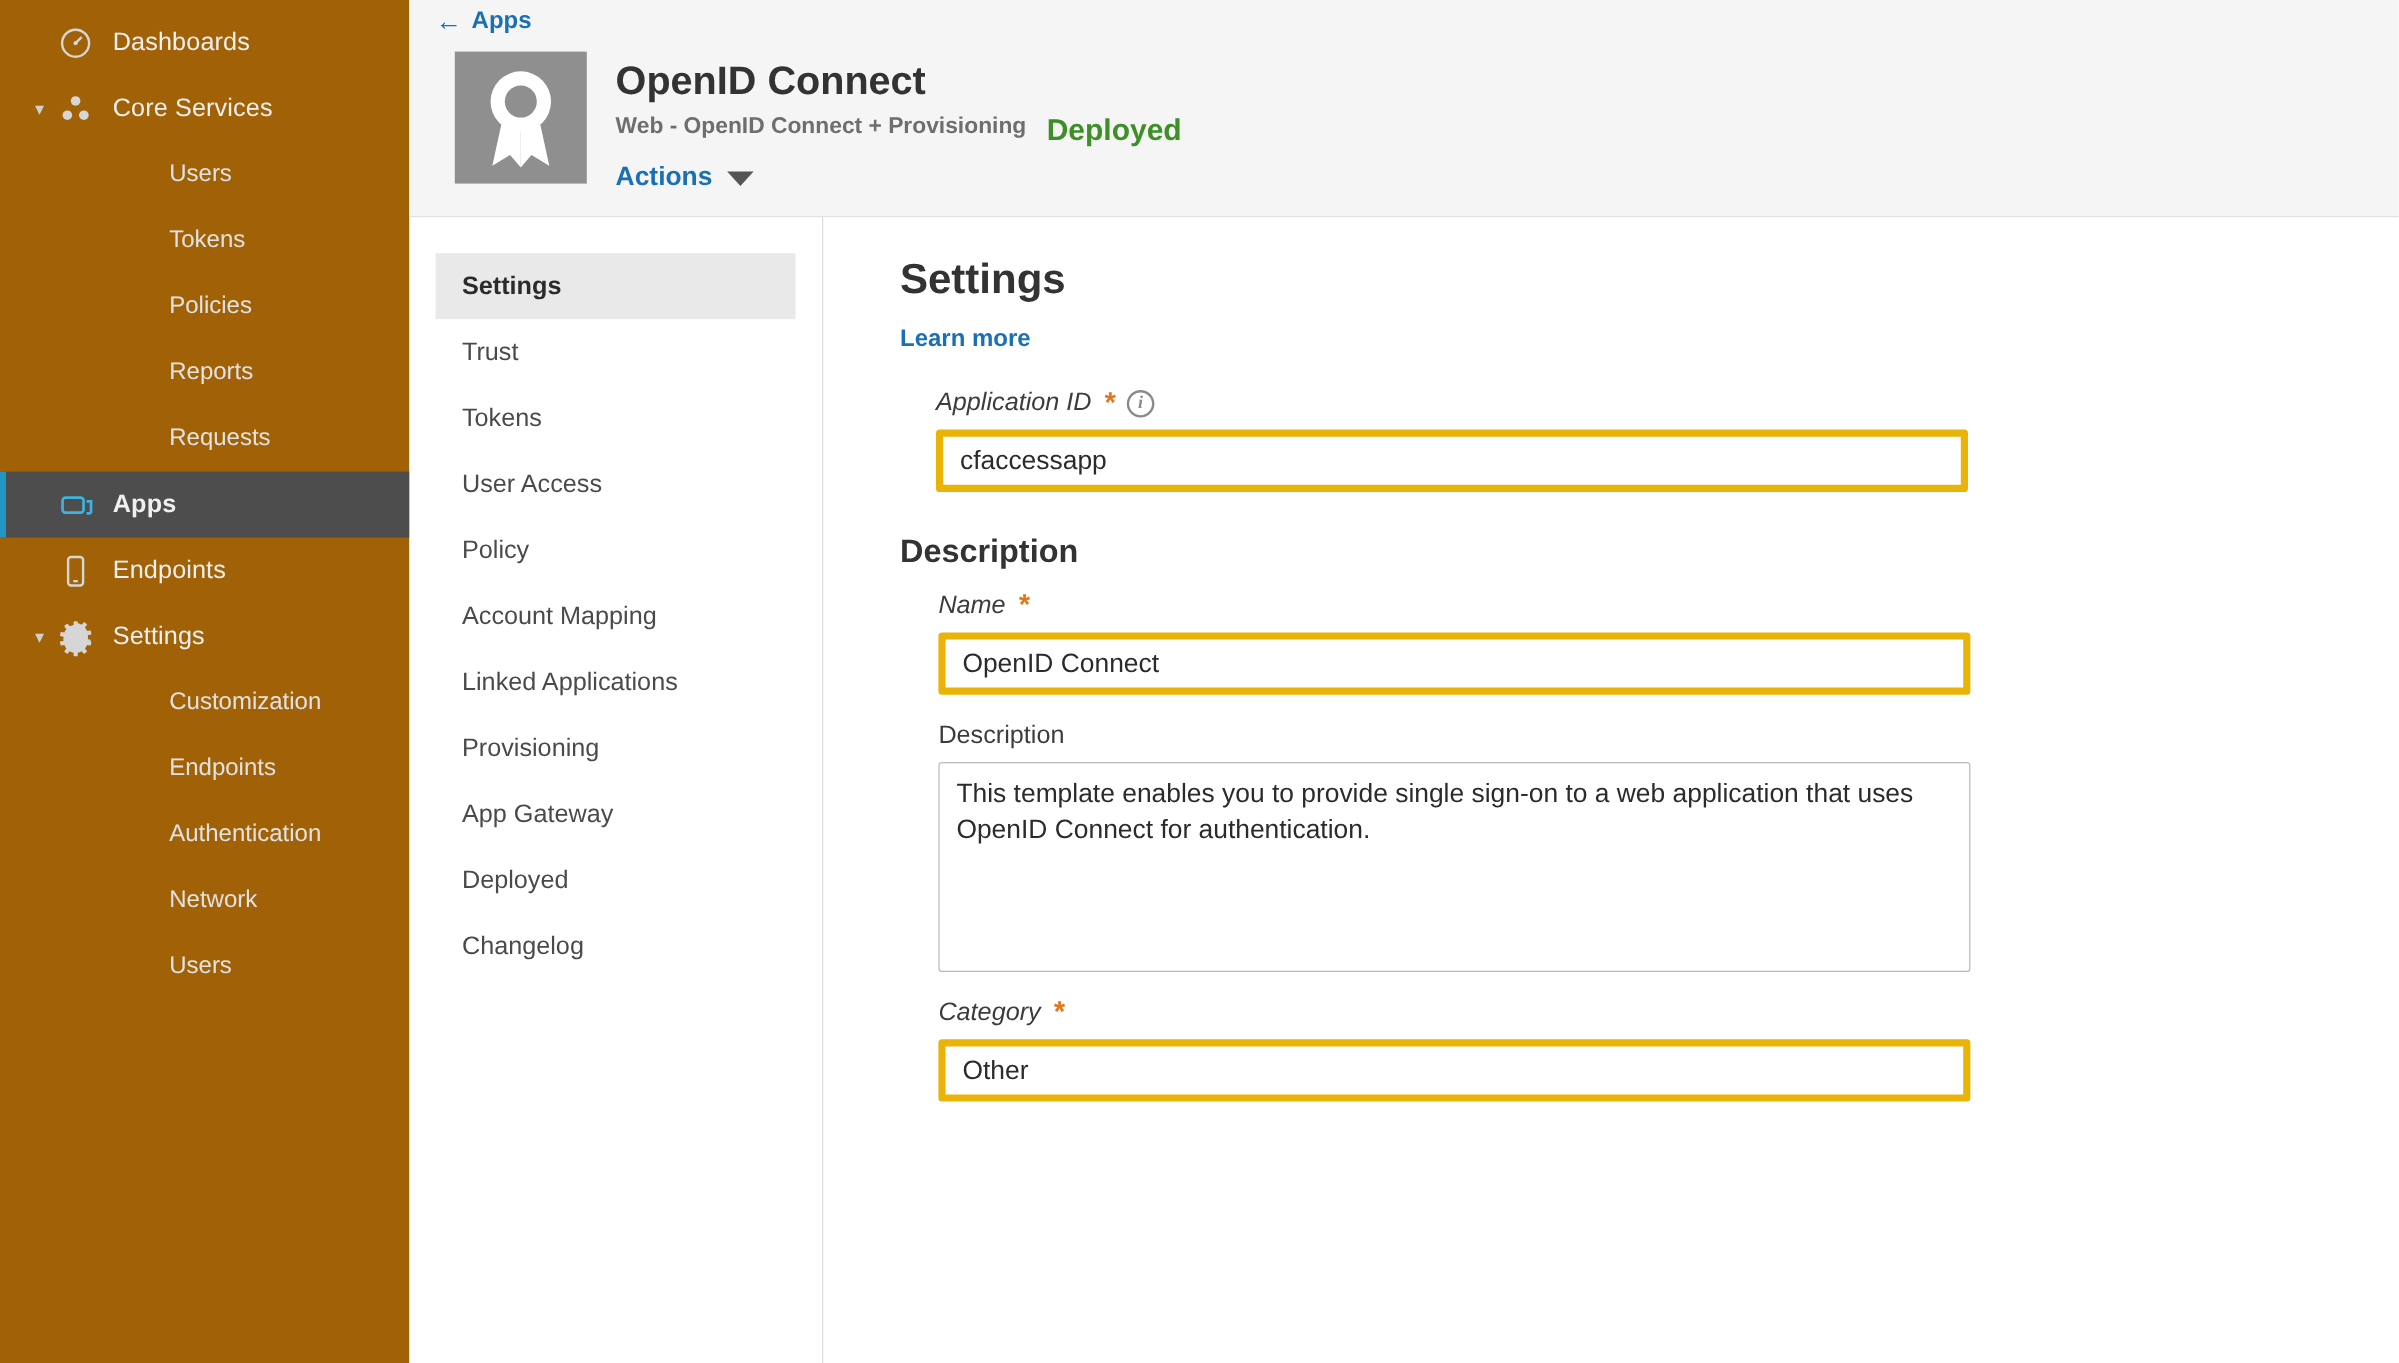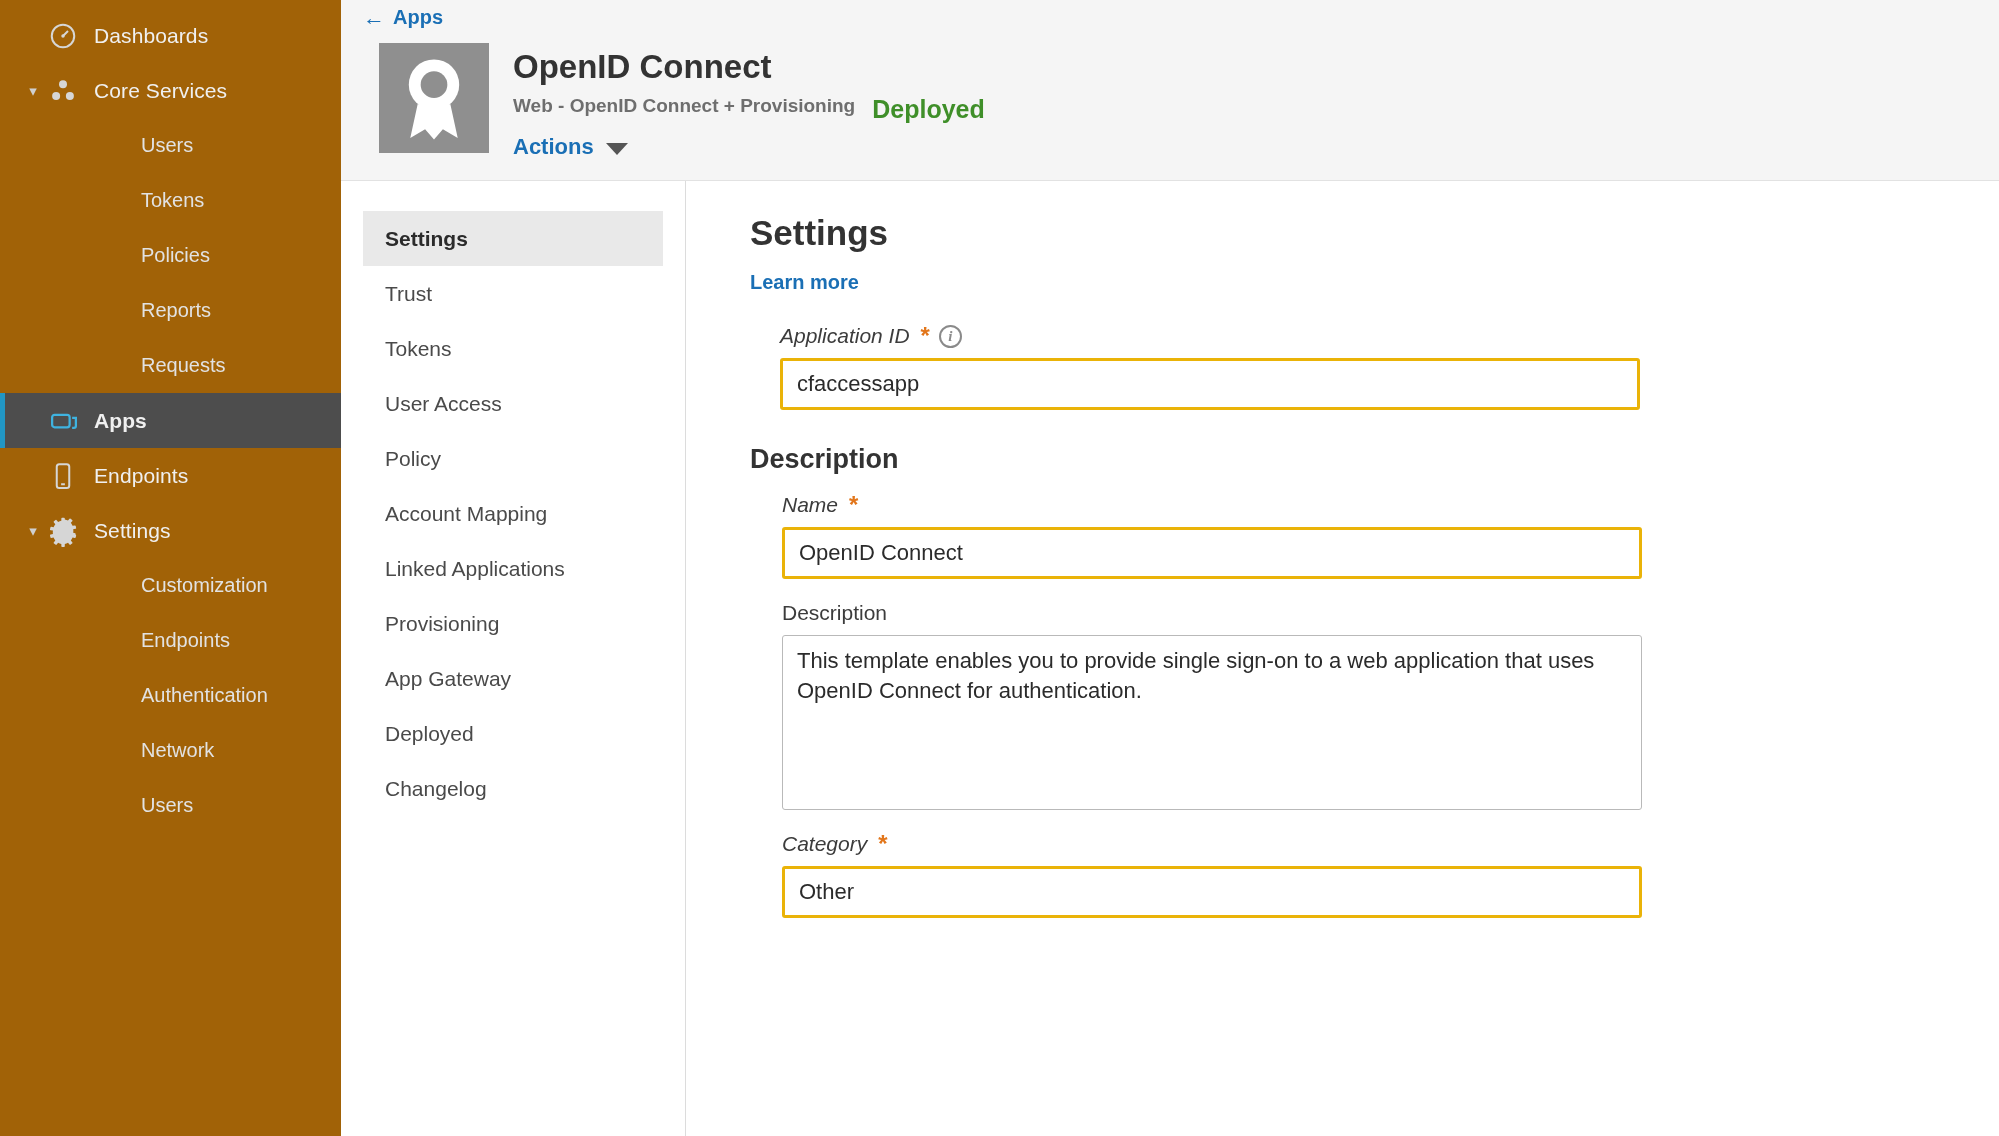--- a/index.html
+++ b/index.html
@@ -244,21 +244,21 @@
     display: inline-flex;
     align-items: center;
     justify-content: center;
     font-family: "Liberation Serif", serif;
     cursor: pointer;
   }
   .text-input {
     display: block;
     width: 860px;
     height: 52px;
-    border: 3px solid #eab308;
+    border: 6px solid #eab308;
     border-radius: 3px;
     padding: 0 14px;
     font-size: 22px;
     color: #2b2b2b;
     font-family: "Liberation Sans", sans-serif;
     background: #fff;
     outline: none;
   }
   .section-title {
     font-size: 27px;

